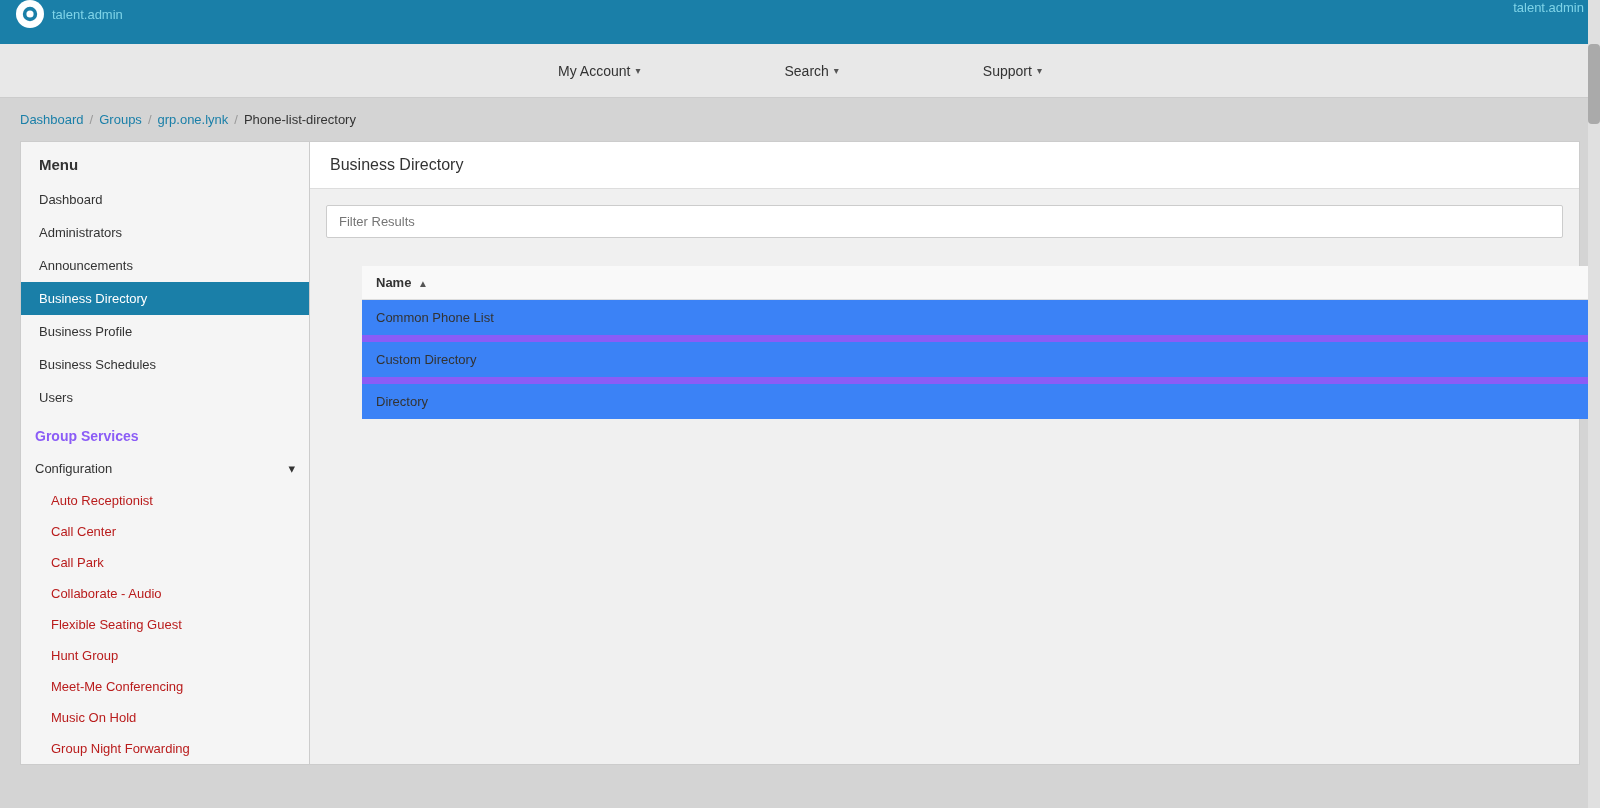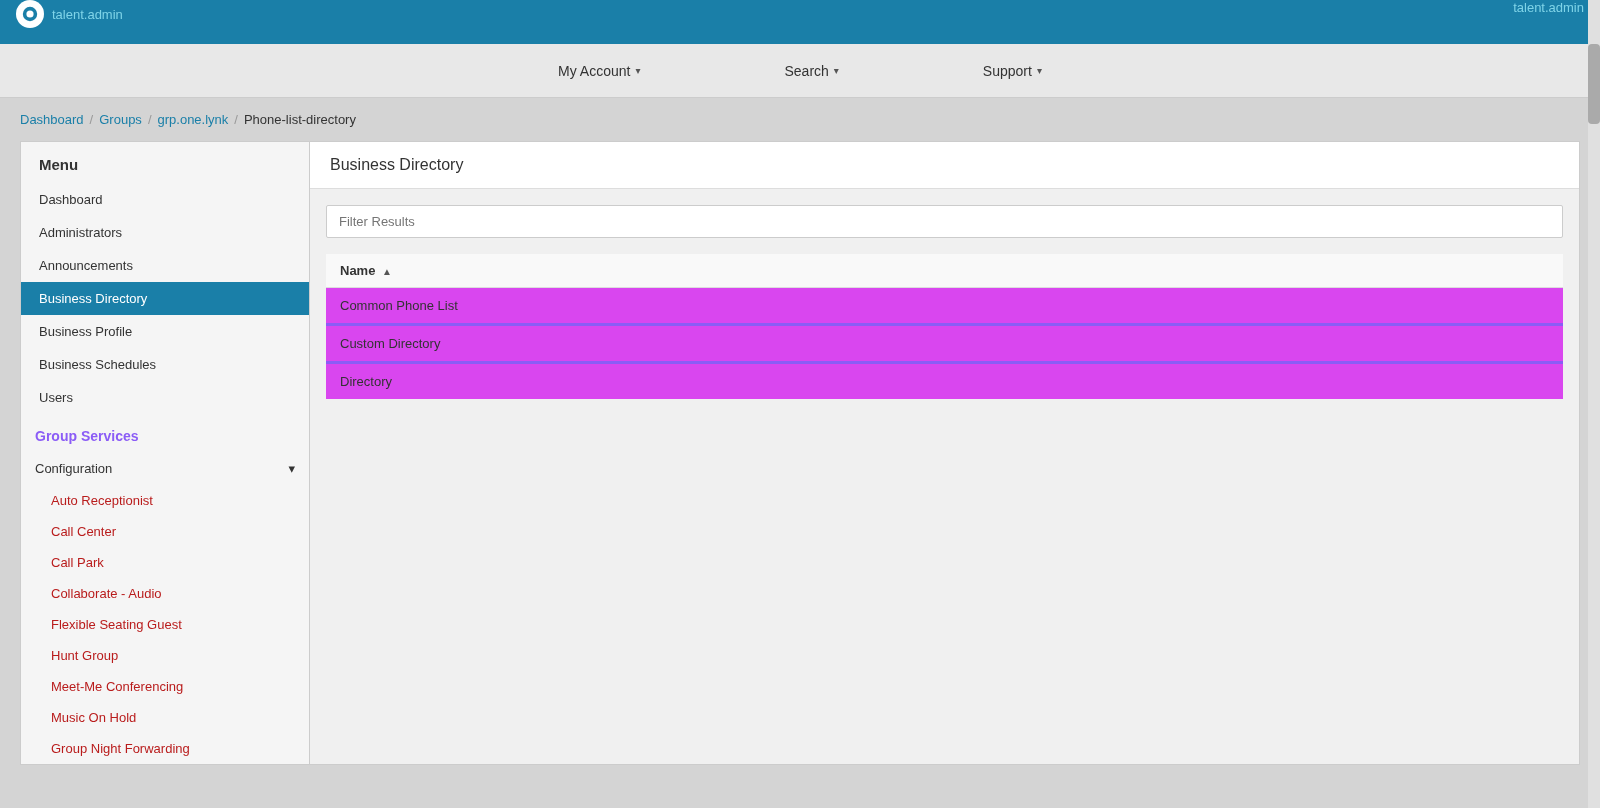--- a/index.html
+++ b/index.html
@@ -152,49 +152,50 @@
 
     
     .filter-input {
       width: 100%;
       padding: 8px 12px;
       border: 1px solid #ccc;
       border-radius: 2px;
       font-size: 13px;
       color: #666;
       outline: none;
-      margin-bottom: 16px;
+      margin-bottom: 28px;
       background: white;
     }
 
     
     .dir-table {
       width: 100%;
       border-collapse: collapse;
-      background: #d946ef;
+      background: #3b82f6;
+      margin-left: 36px;
     }
     .dir-table th {
       text-align: left;
       padding: 9px 14px;
       font-size: 13px;
       font-weight: bold;
       color: #333;
       border-bottom: 1px solid #ddd;
       background: #f9f9f9;
     }
     .dir-table th .sort-icon {
       font-size: 10px;
       margin-left: 3px;
       color: #555;
     }
     .dir-table td {
       padding: 10px 14px;
       font-size: 13px;
       color: #333;
-      border-bottom: 3px solid #8b5cf6;
+      border-bottom: 7px solid #8b5cf6;
     }
     .dir-table tr:last-child td { border-bottom: none; }
 
     
     .scrollbar-track {
       width: 12px;
       background: #e0e0e0;
       position: fixed;
       right: 0;
       top: 0;

